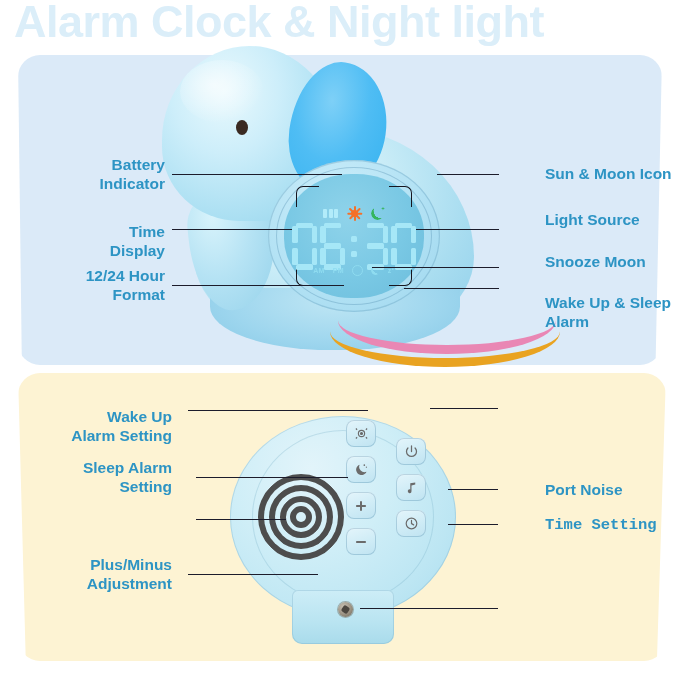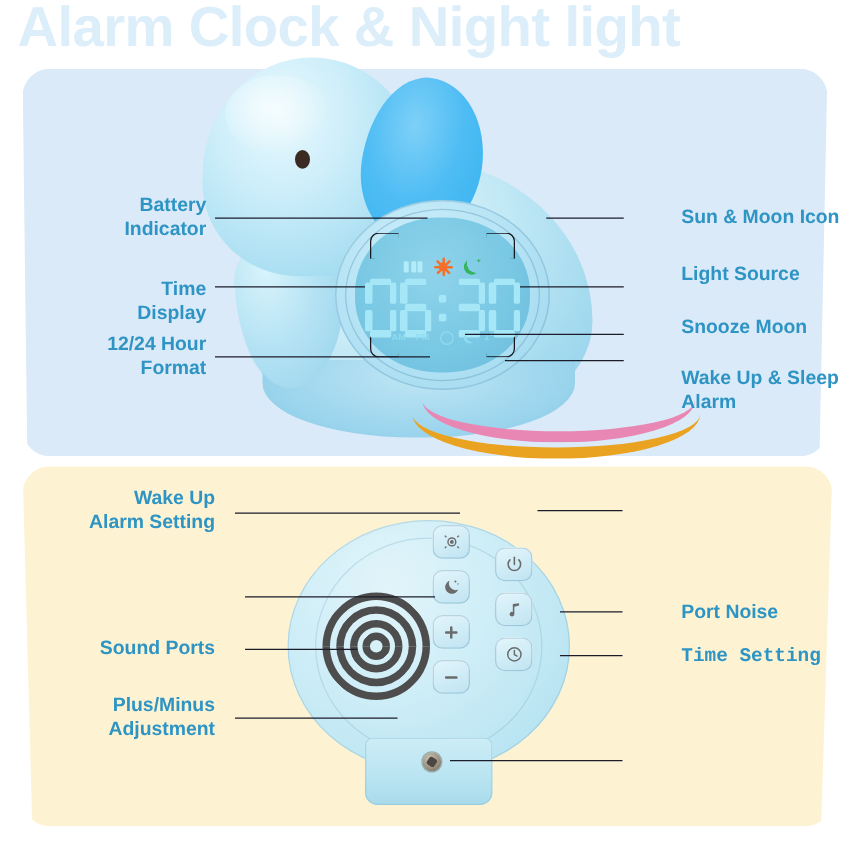--- a/index.html
+++ b/index.html
@@ -431,27 +431,28 @@
             <path d="M12 7v5.2l3.4 2"></path>
         </svg>
       </div>
     </div>
 
     <div class="stand">
       <div class="port"></div>
     </div>
   </div>
 
-  <div class="lbl r-align" style="left:40px;top:390px;width:132px;">Wake Up
+  <div class="lbl r-align" style="left:40px;top:408px;width:132px;">Wake Up
 Alarm Setting</div>
   <div class="lead" style="left:188px;top:410px;width:180px;"></div>
 
+  <div class="lbl r-align" style="left:40px;top:459px;width:132px;">Sleep Alarm
+Setting</div>
   <div class="lead" style="left:196px;top:477px;width:152px;"></div>
 
-  <div class="lbl r-align" style="left:40px;top:510px;width:132px;">Sound Ports</div>
   <div class="lead" style="left:196px;top:519px;width:90px;"></div>
 
   <div class="lbl r-align" style="left:40px;top:556px;width:132px;">Plus/Minus
 Adjustment</div>
   <div class="lead" style="left:188px;top:574px;width:130px;"></div>
 
   <div class="lead" style="left:430px;top:408px;width:68px;"></div>
 
   <div class="lbl l-align" style="left:504px;top:481px;width:175px;">Port Noise</div>
   <div class="lead" style="left:448px;top:489px;width:50px;"></div>

